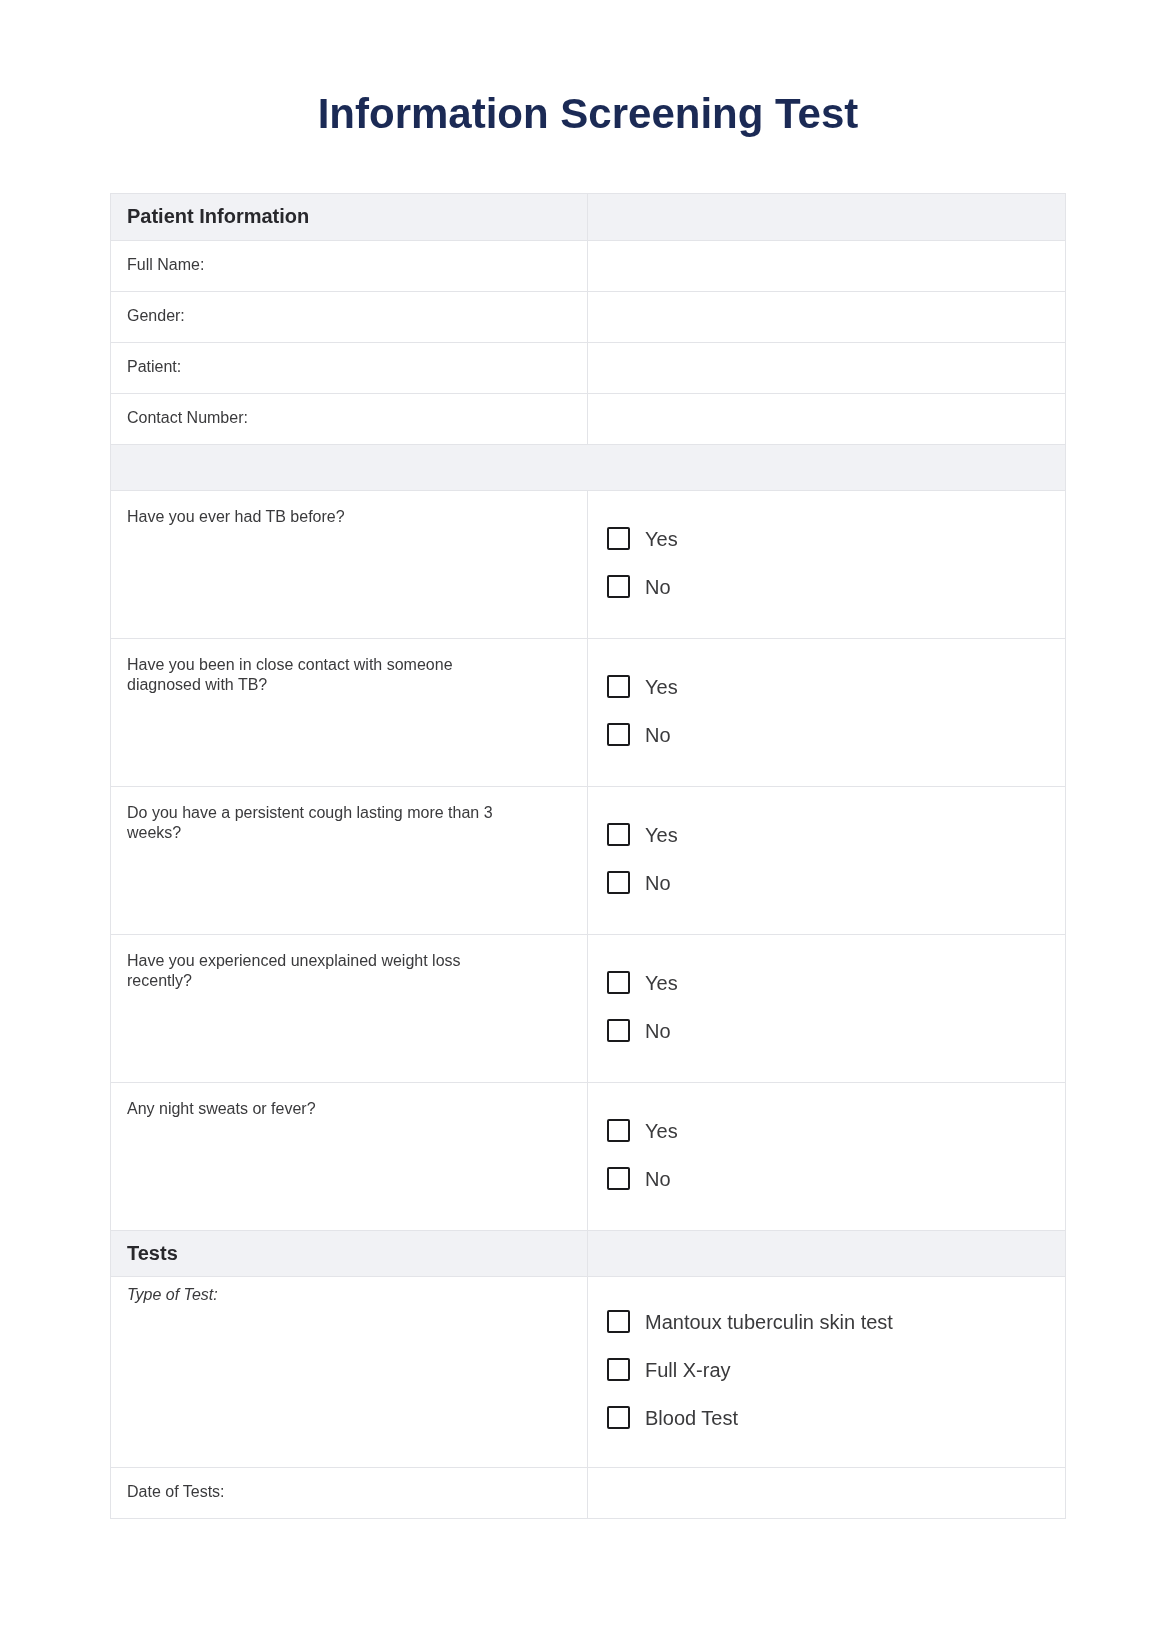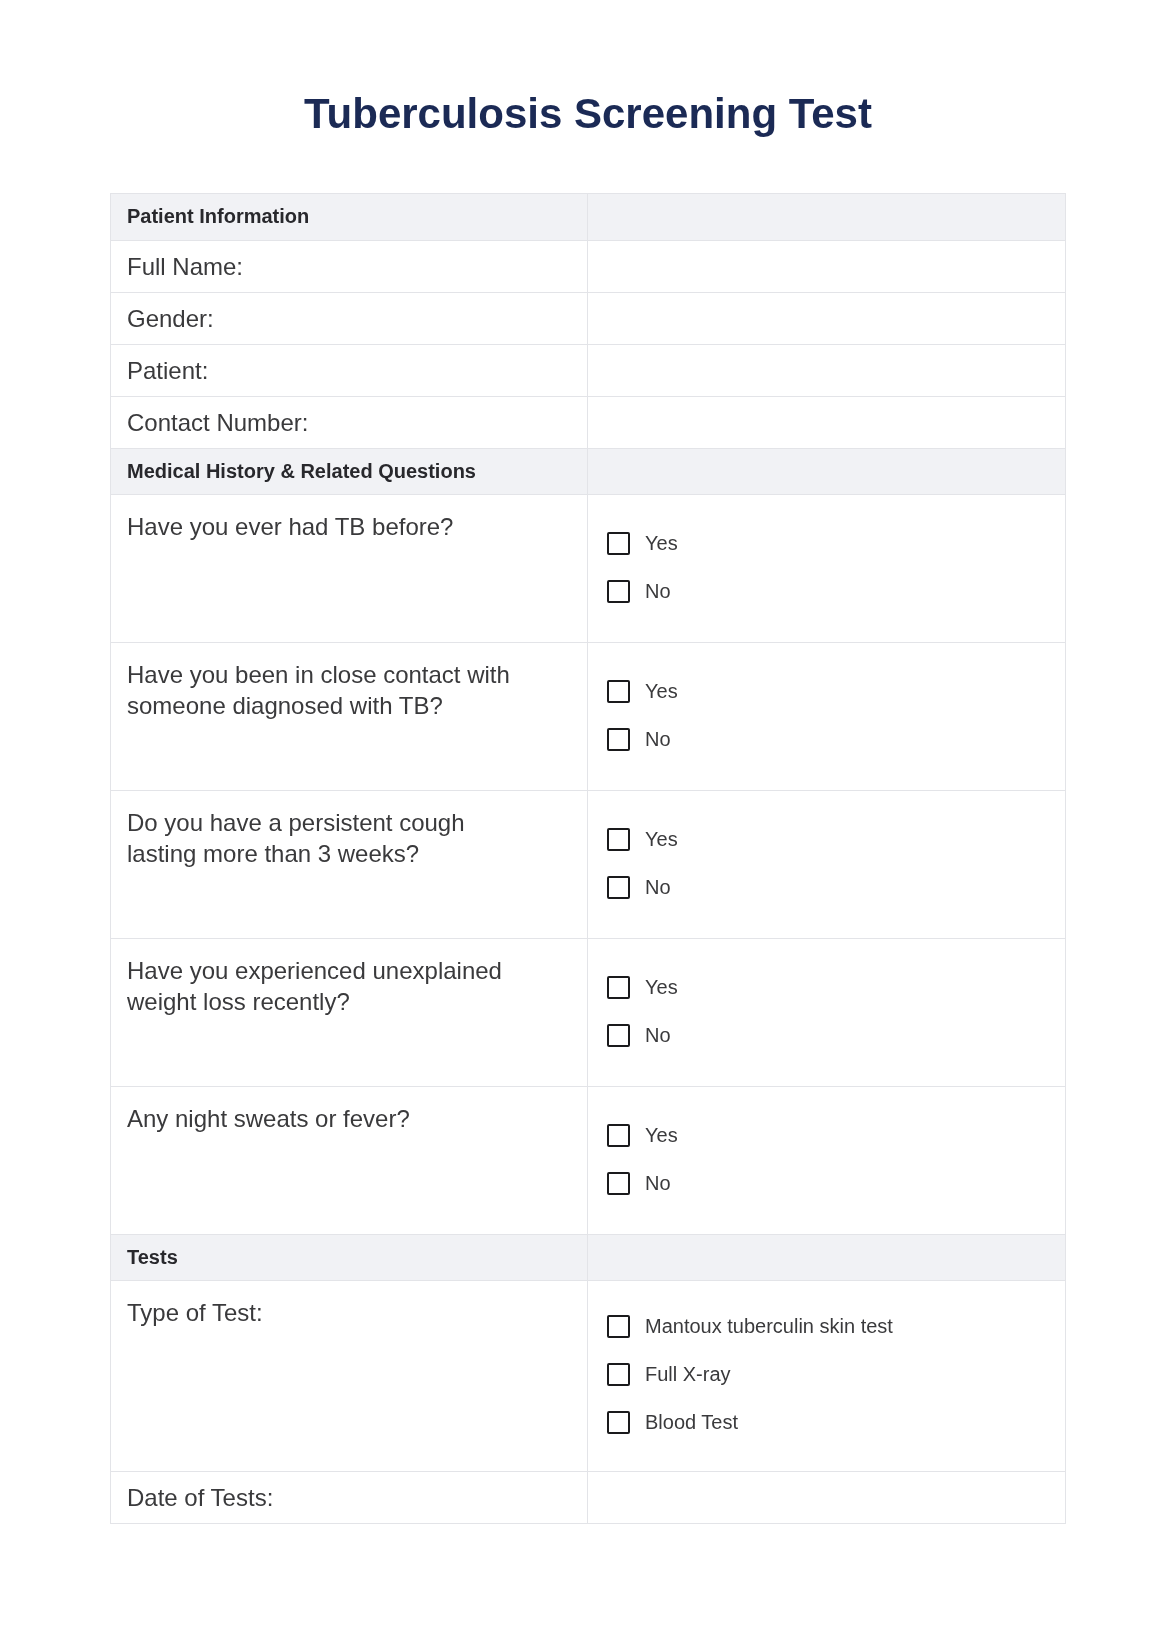--- a/index.html
+++ b/index.html
@@ -66,37 +66,38 @@
   }
   .form-row.field .cell.left{
     display:flex;
     align-items:center;
     padding:10px 16px;
   }
   .form-row.field .cell.right{
     padding:10px 16px;
   }
   .row-label{
-    font-size:24px;
+    font-size:16px;
     color:var(--text-color);
     line-height:1.3;
   }
   
   .form-row.question{ min-height:148px; }
   .form-row.question .cell.left{
     padding:16px 16px 16px 16px;
   }
   .form-row.question .row-label{
     display:block;
     max-width:392px;
   }
   
   .form-row.checklist{ min-height:191px; }
   .form-row.checklist .cell.left{
-    padding:16px 16px;
+    padding:8px 16px;
+    font-style:italic;
   }
   
   .options-cell{
     display:flex;
     flex-direction:column;
     gap:24px;
     padding:36px 12px 20px 19px;
   }
   .form-row.checklist .options-cell{
     padding-top:33px;
@@ -117,21 +118,21 @@
   }
   .option-label{
     font-size:20px;
     color:var(--text-color);
     line-height:1.2;
   }
 </style>
 </head>
 <body>
 
-<h1 class="page-title">Tuberculosis Screening Test</h1>
+<h1 class="page-title">Information Screening Test</h1>
 
 <div class="form-table">
     <div class="form-row section">
       <div class="cell left">
         <span class="section-label">Patient Information</span>
       </div>
       <div class="cell right"></div>
     </div>
     <div class="form-row field">
       <div class="cell left">
@@ -151,23 +152,20 @@
       </div>
       <div class="cell right"><span class="row-label"></span></div>
     </div>
     <div class="form-row field">
       <div class="cell left">
         <span class="row-label">Contact Number:</span>
       </div>
       <div class="cell right"><span class="row-label"></span></div>
     </div>
     <div class="form-row section">
-      <div class="cell left">
-        <span class="section-label">Medical History &amp; Related Questions</span>
-      </div>
       <div class="cell right"></div>
     </div>
     <div class="form-row question">
       <div class="cell left">
         <span class="row-label">Have you ever had TB before?</span>
       </div>
       <div class="cell right options-cell">
         <div class="option">
           <span class="checkbox"></span>
           <span class="option-label">Yes</span>

